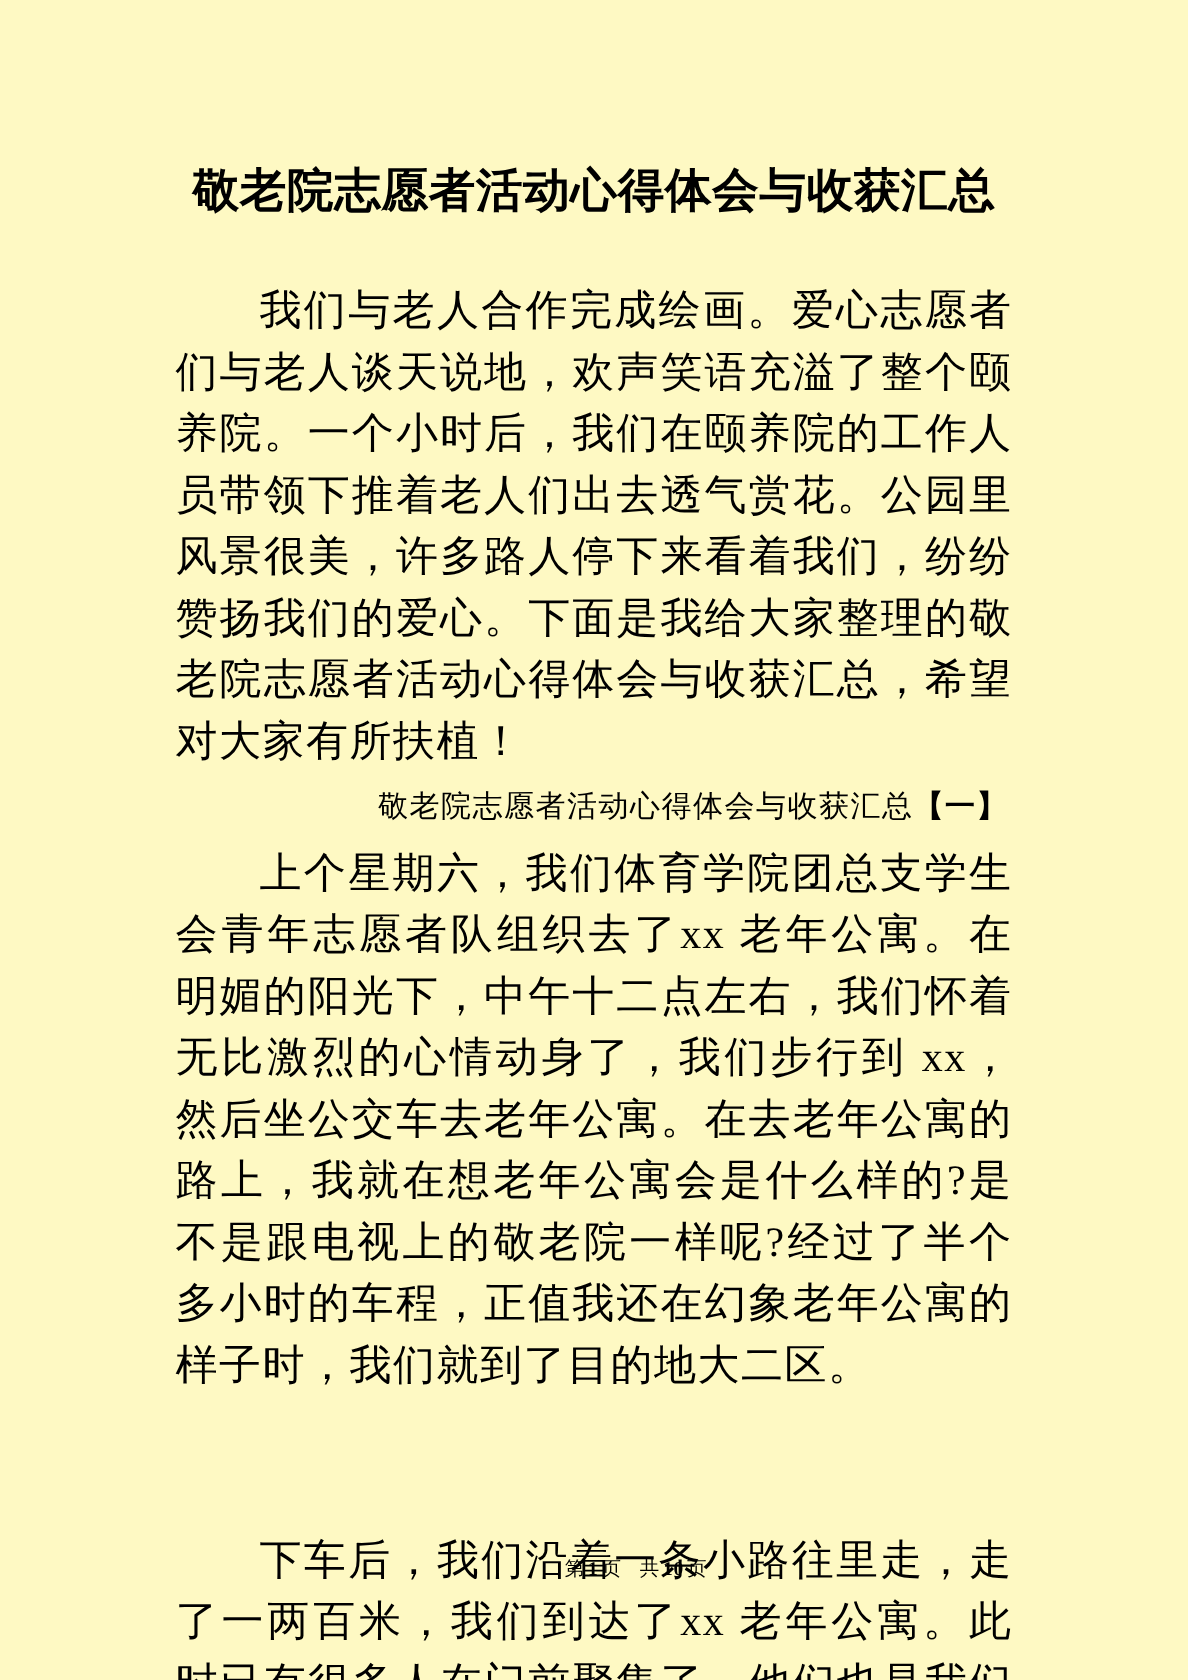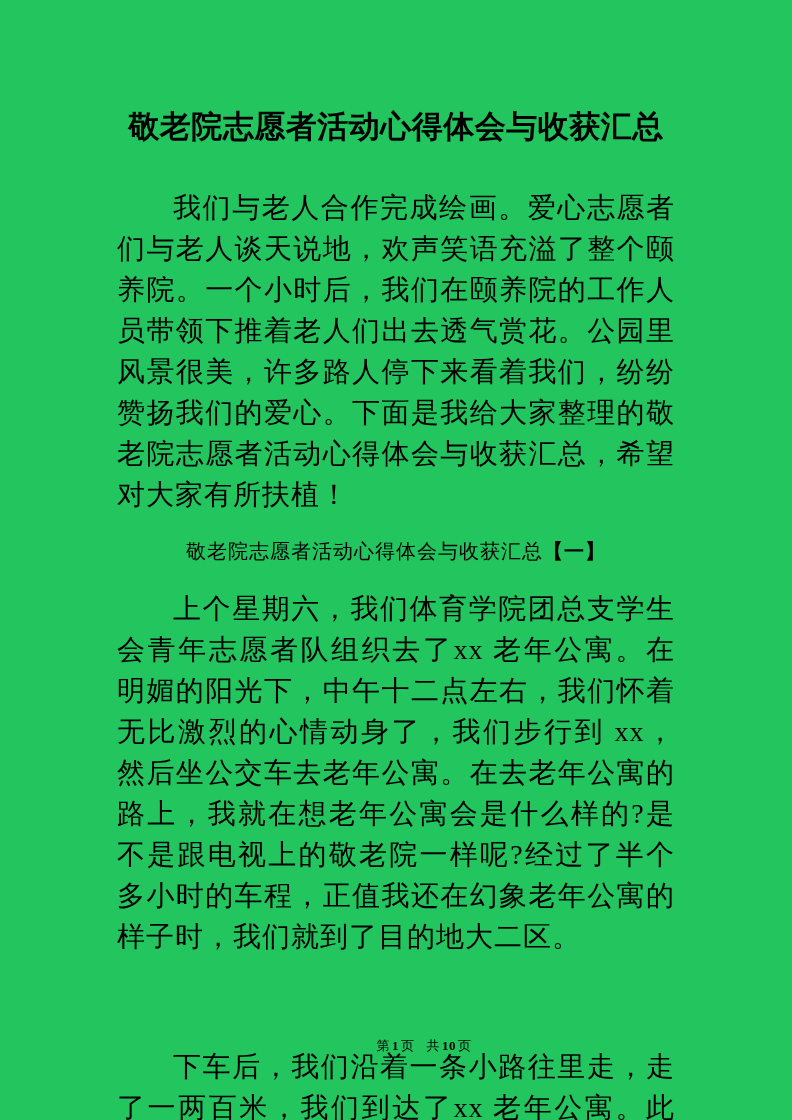--- a/index.html
+++ b/index.html
@@ -13,21 +13,21 @@
     font-family: "Liberation Serif", serif;
     color: #000000;
     overflow: hidden;
   }
   .page {
     position: relative;
     width: 792px;
     height: 1120px;
     box-sizing: border-box;
     padding: 0 117px;
-    background: #22c55e;
+    background: #fef9c3;
   }
   .doc-title {
     margin: 0;
     padding-top: 104px;
     font-size: 31px;
     line-height: 46px;
     font-weight: bold;
     text-align: center;
     letter-spacing: 0.5px;
   }
@@ -38,25 +38,25 @@
     text-align: justify;
     letter-spacing: 1px;
   }
   .indent {
     text-indent: 2em;
   }
   .para-intro {
     margin-top: 37px;
   }
   .section-heading {
-    margin: 16px;
+    margin: 3px;
     font-size: 20px;
     line-height: 41px;
     letter-spacing: 1px;
-    text-align: center;
+    text-align: right;
   }
   .section-heading .marker {
     font-weight: bold;
   }
   .para-trip {
     margin-top: 3px;
   }
   .para-arrival {
     margin-top: 89px;
   }

